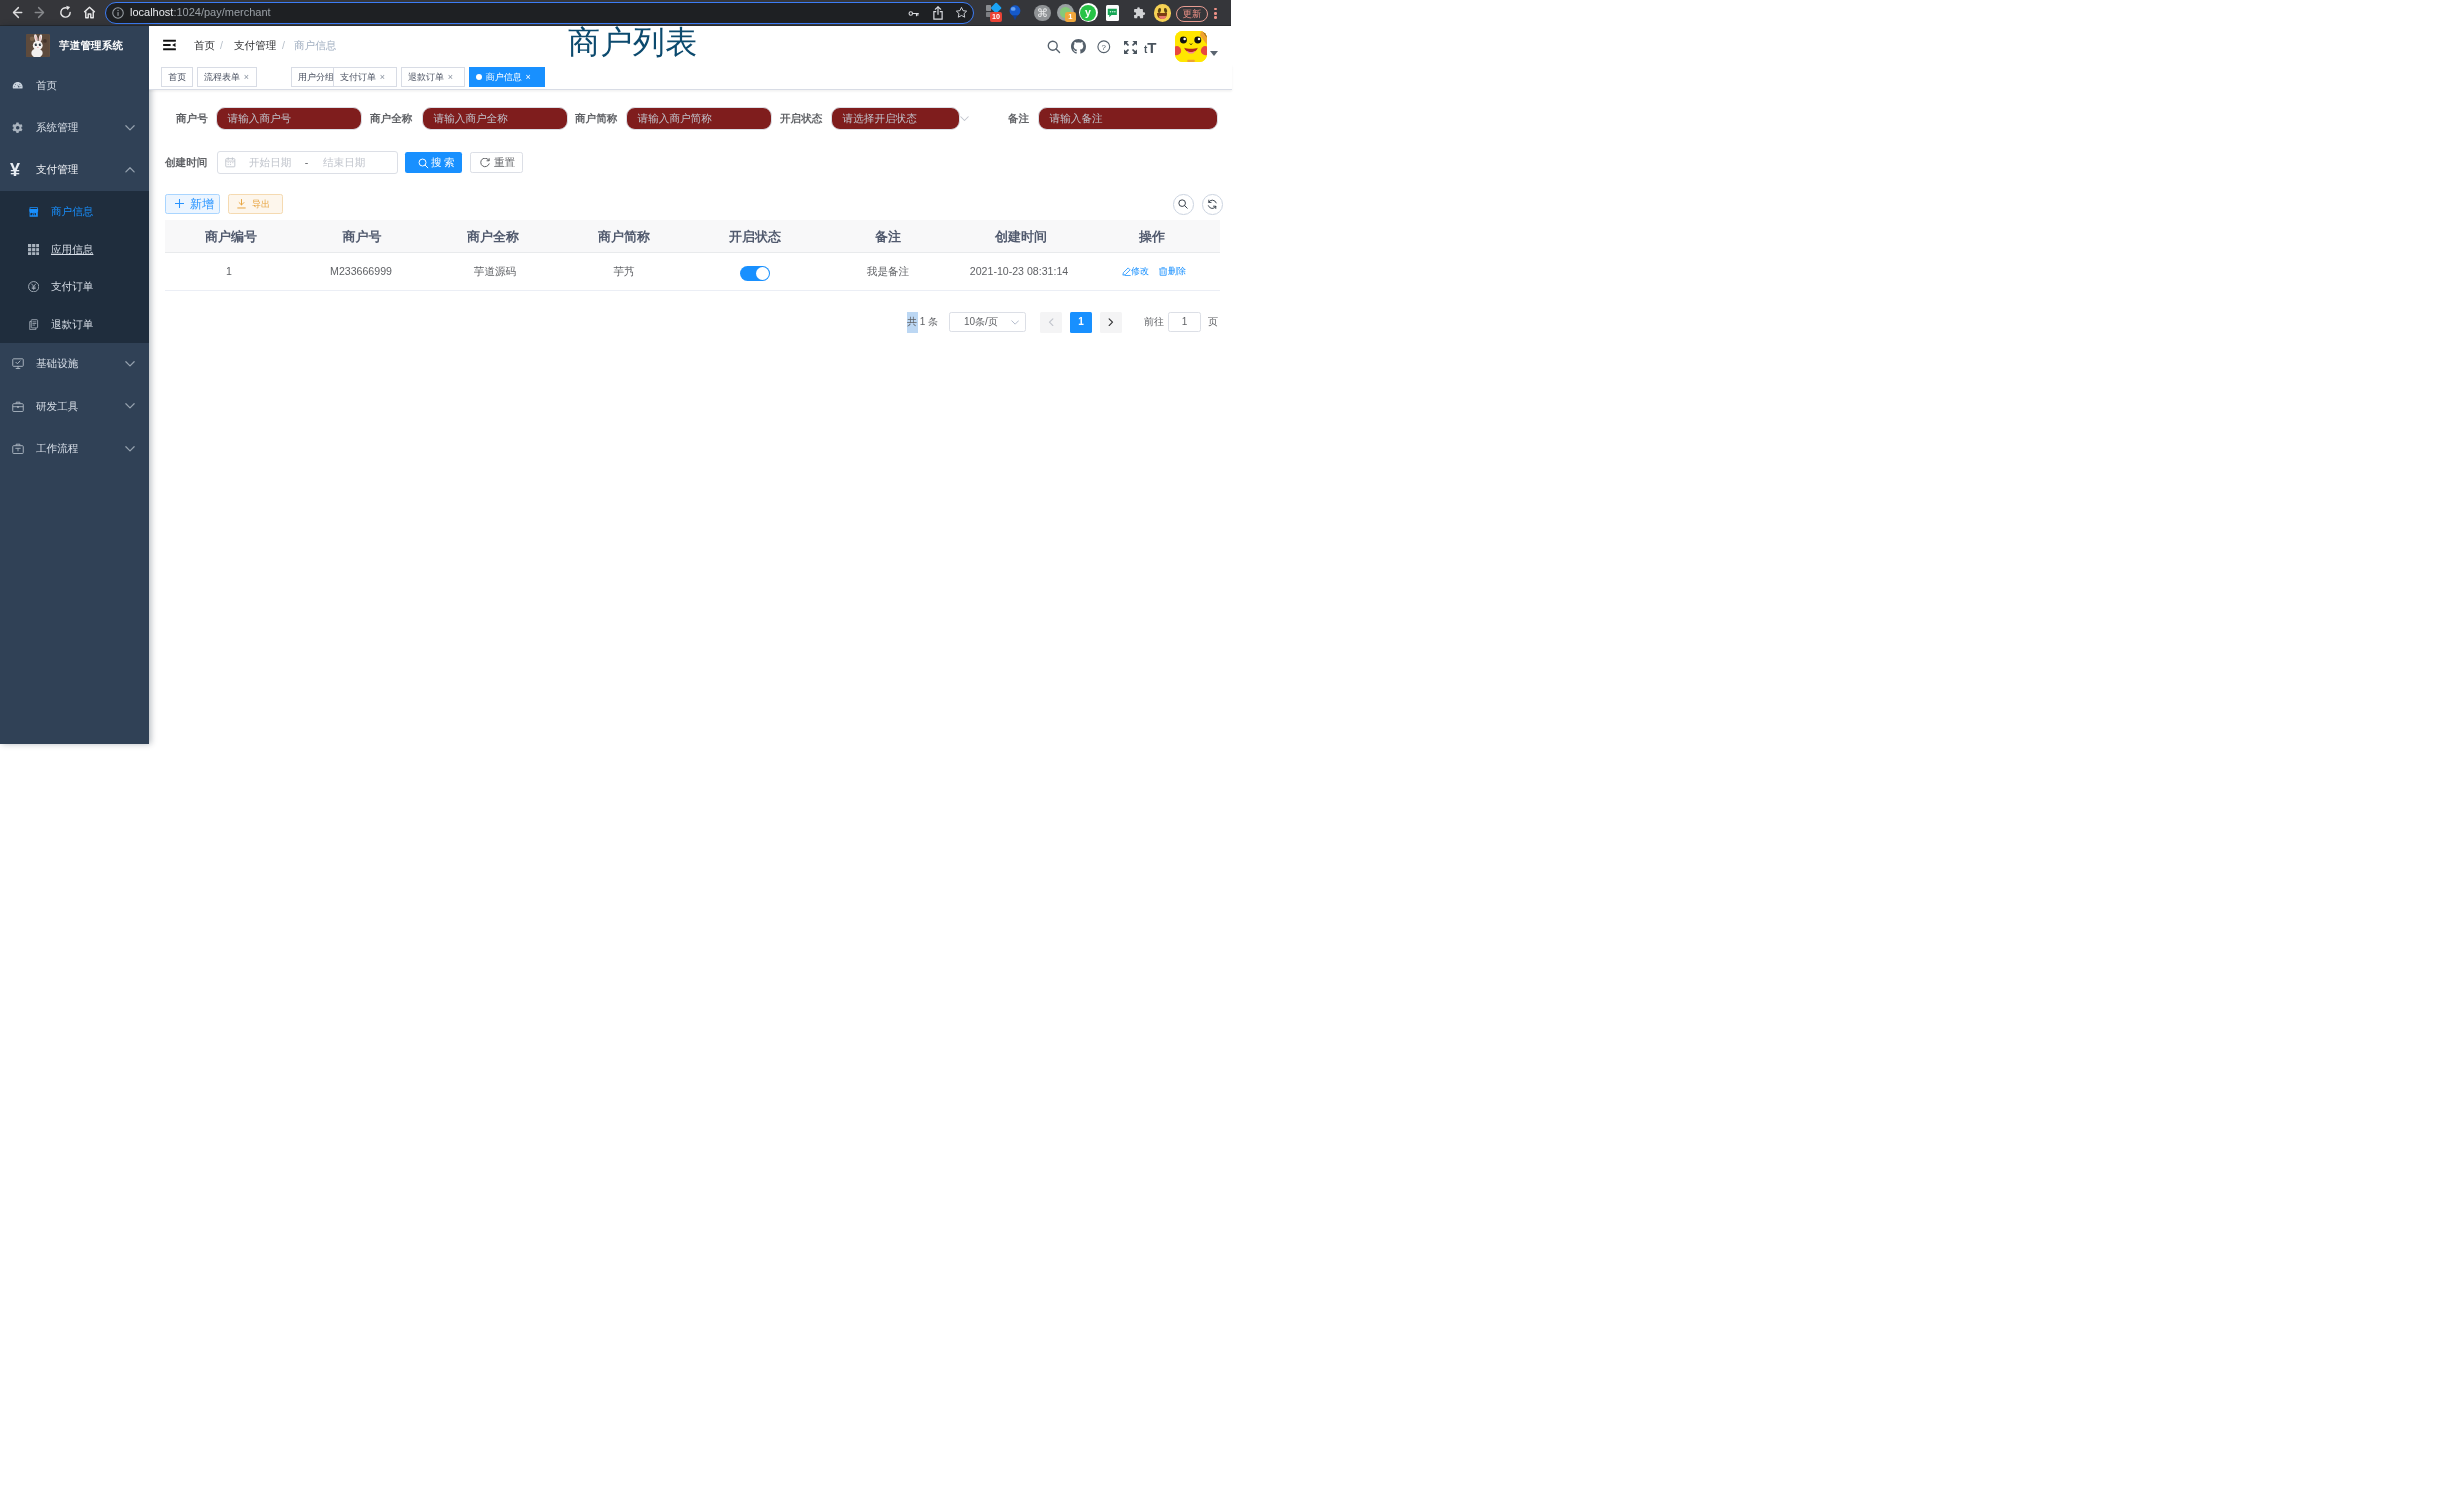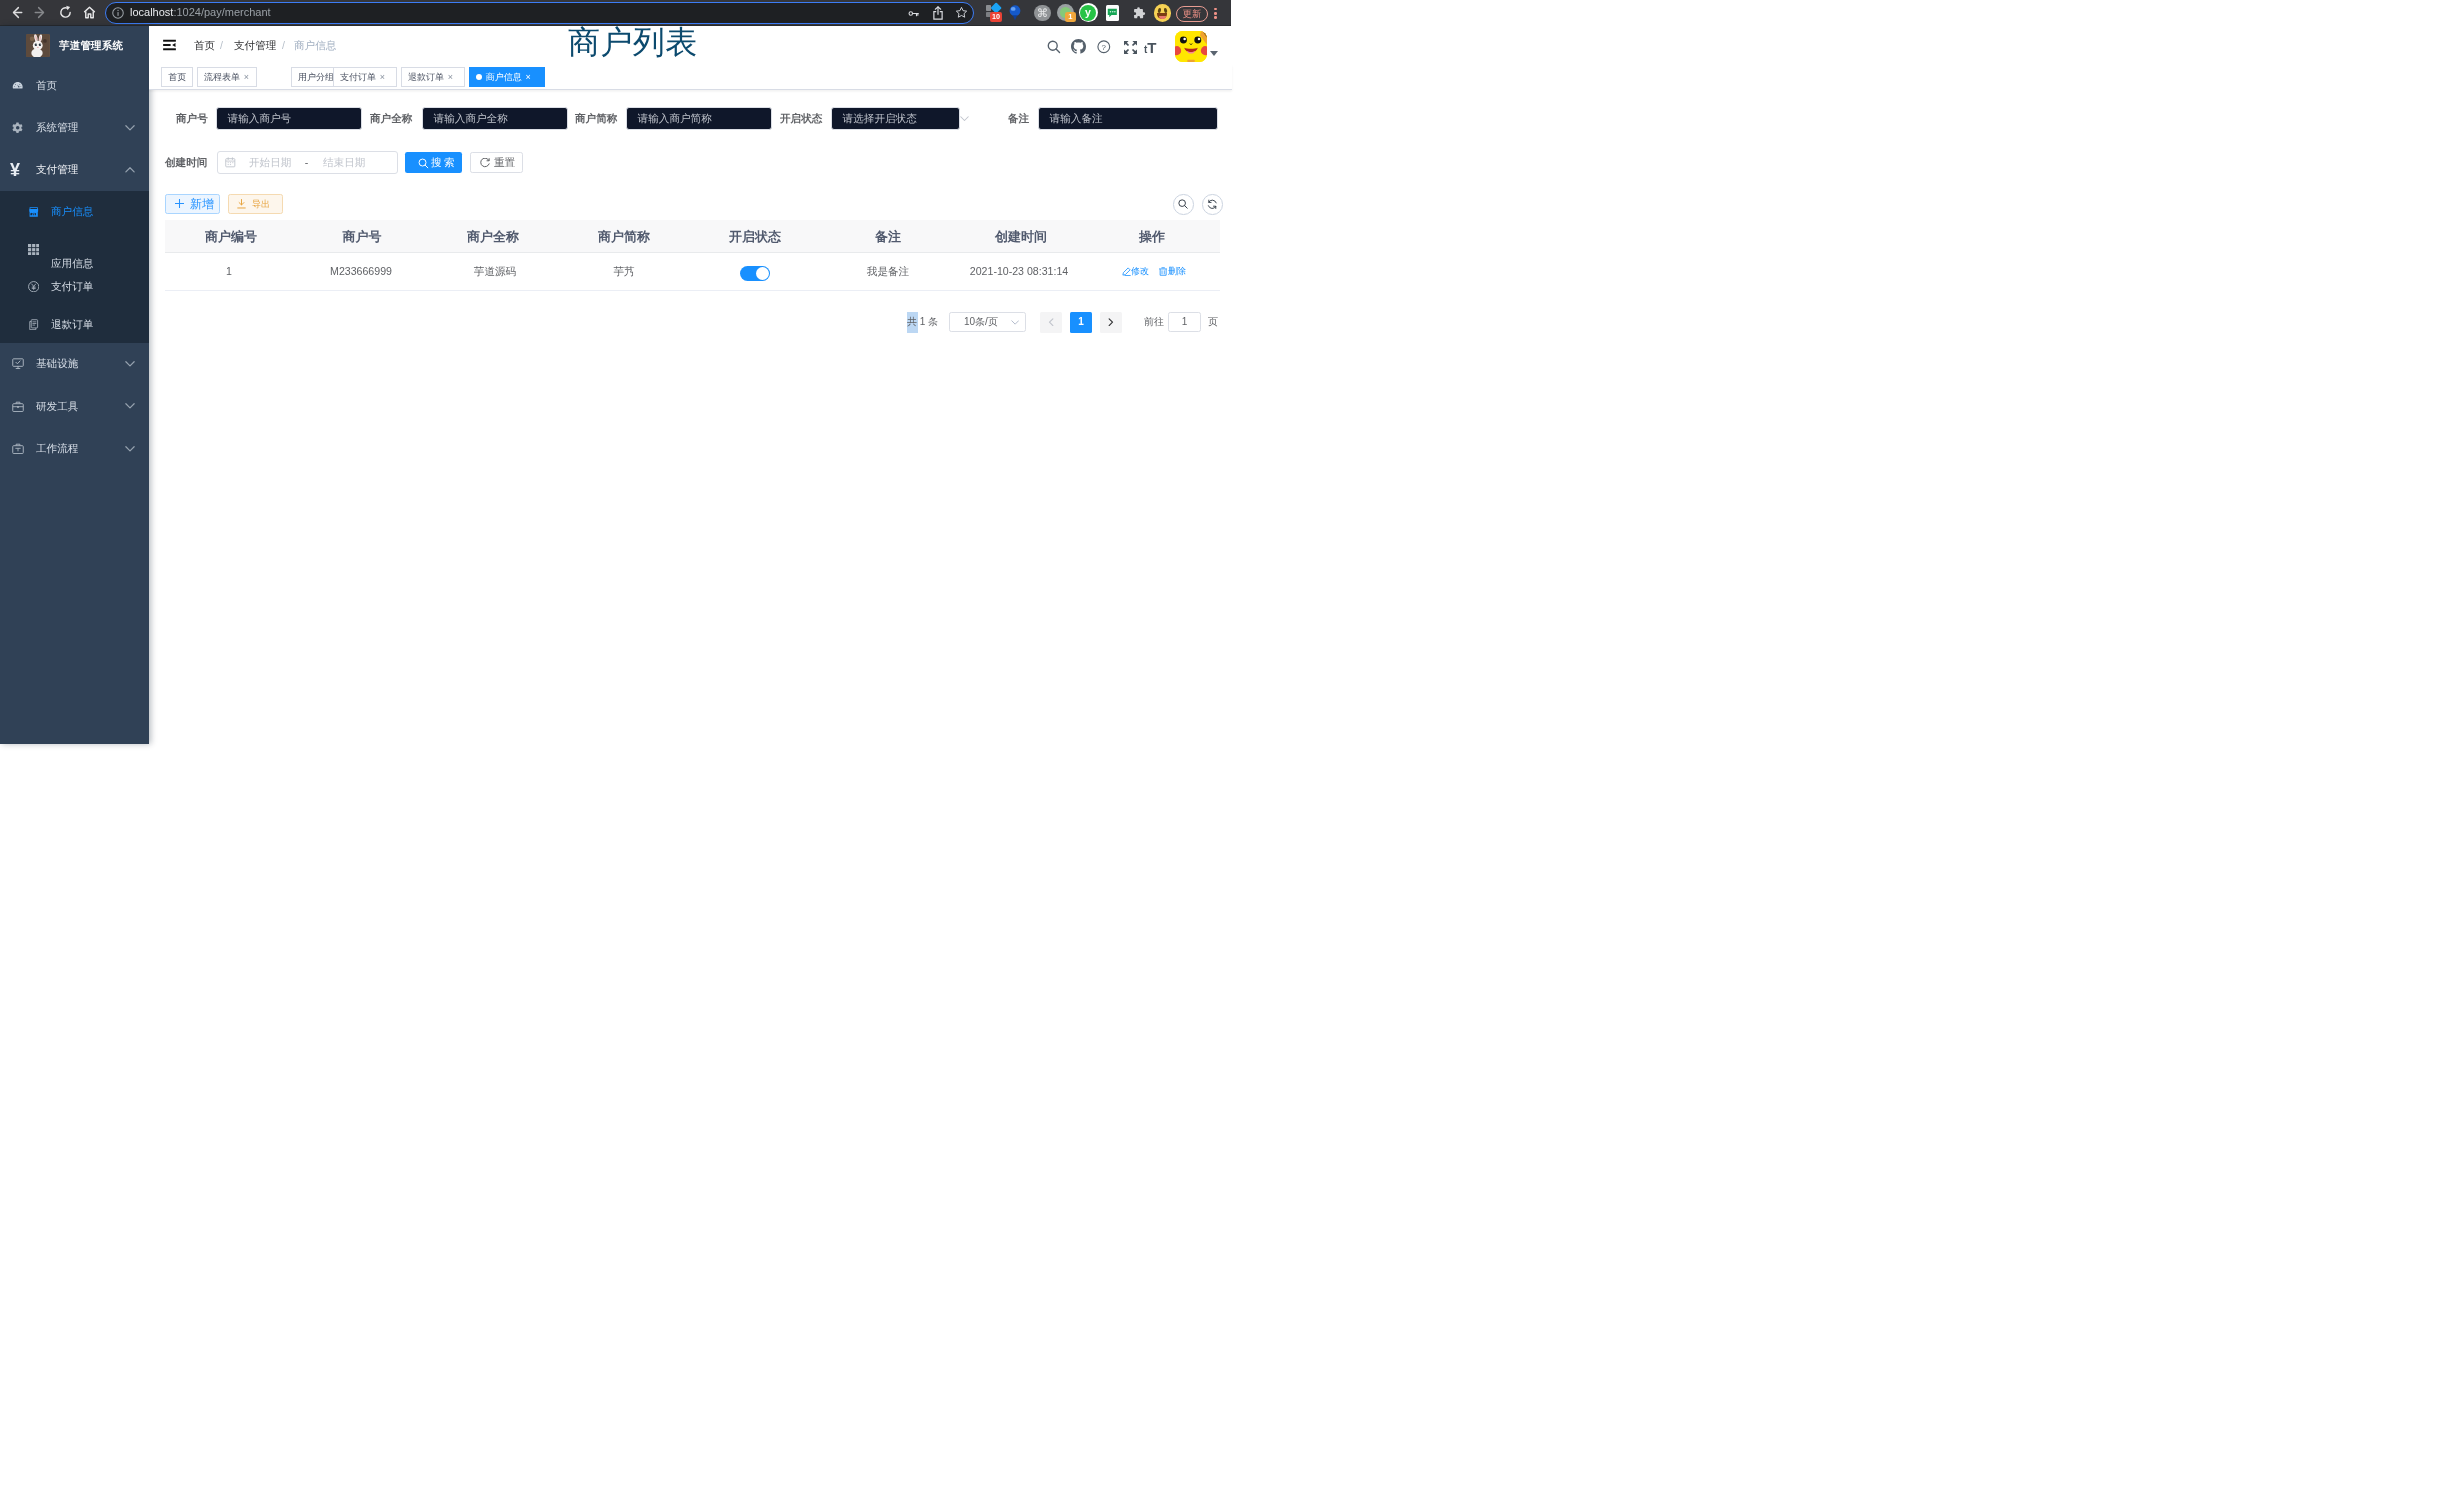--- a/index.html
+++ b/index.html
@@ -8,21 +8,21 @@
   .abs { position:absolute; }
   svg { display:block; }
   .menu-t { font-size:10.6px; color:#d8dfe8; height:11.4px; line-height:11.4px; }
   .tag { top:3.4px; height:20px; border:0.8px solid #d8dce5; background:#fff; color:#495060;
     font-size:9px; line-height:18px; padding:0 6px; white-space:nowrap; }
   .tag .tx { margin-left:3.8px; color:#8a93a0; font-size:9px; }
   .tag-on { background:#1890ff; border-color:#1890ff; color:#fff; }
   .dot { display:inline-block; width:6px; height:6px; border-radius:50%; background:#fff;
     margin-right:3.8px; position:relative; top:0px; }
   .lbl { font-size:10.6px; font-weight:bold; color:#606266; height:23px; line-height:23px; top:107px; }
-  .inp { top:107px; height:23px; border:0.8px solid #dcdfe6; border-radius:3px; background:#0f172a;
+  .inp { top:107px; height:23px; border:0.8px solid #dcdfe6; border-radius:9px; background:#7f1d1d;
     font-size:10.6px; color:#c0c4cc; line-height:21px; padding-left:10.6px; }
   .th { top:220px; height:33px; line-height:33px; font-size:13px; font-weight:bold; color:#515a6e;
     text-align:center; transform:translateX(-50%); white-space:nowrap; }
   .td { top:253px; height:37px; line-height:37px; font-size:10.6px; color:#606266;
     text-align:center; transform:translateX(-50%); white-space:nowrap; }
   .pg { top:312px; height:20.5px; line-height:20.5px; font-size:10px; color:#606266; }
 </style>
 </head>
 <body>
 
@@ -168,21 +168,21 @@
     <rect x="0" y="0" width="4.2" height="4.2"></rect>
       <rect x="5.4" y="0" width="4.2" height="4.2"></rect>
       <rect x="10.8" y="0" width="4.2" height="4.2"></rect>
     <rect x="0" y="5.4" width="4.2" height="4.2"></rect>
       <rect x="5.4" y="5.4" width="4.2" height="4.2"></rect>
       <rect x="10.8" y="5.4" width="4.2" height="4.2"></rect>
     <rect x="0" y="10.8" width="4.2" height="4.2"></rect>
       <rect x="5.4" y="10.8" width="4.2" height="4.2"></rect>
       <rect x="10.8" y="10.8" width="4.2" height="4.2"></rect>
   </svg>
-  <div class="abs menu-t" style="left:51px;top:232px;">应用信息</div>
+  <div class="abs menu-t" style="left:51px;top:218px;text-decoration:underline;">应用信息</div>
 
   <svg class="abs" style="left:28px;top:255px" width="11.4" height="11.4" viewBox="0 0 16 16">
     <circle cx="8" cy="8" r="7.2" stroke="#aab4bf" stroke-width="1.3" fill="none"></circle>
     <path d="M5.2 4.2 L8 7.5 L10.8 4.2 M8 7.5 V12 M5.8 8.6 H10.2 M5.8 10.4 H10.2" stroke="#aab4bf" stroke-width="1.2" fill="none" stroke-linecap="round"></path>
   </svg>
   <div class="abs menu-t" style="left:51px;top:255px;">支付订单</div>
 
   <svg class="abs" style="left:28px;top:293px" width="11.4" height="11.4" viewBox="0 0 16 16">
     <rect x="4.5" y="1" width="9" height="11.5" rx="1" stroke="#aab4bf" stroke-width="1.2" fill="none"></rect>
     <path d="M4.5 3.5 H2.5 V15 H11 V12.5" stroke="#aab4bf" stroke-width="1.2" fill="none"></path>

